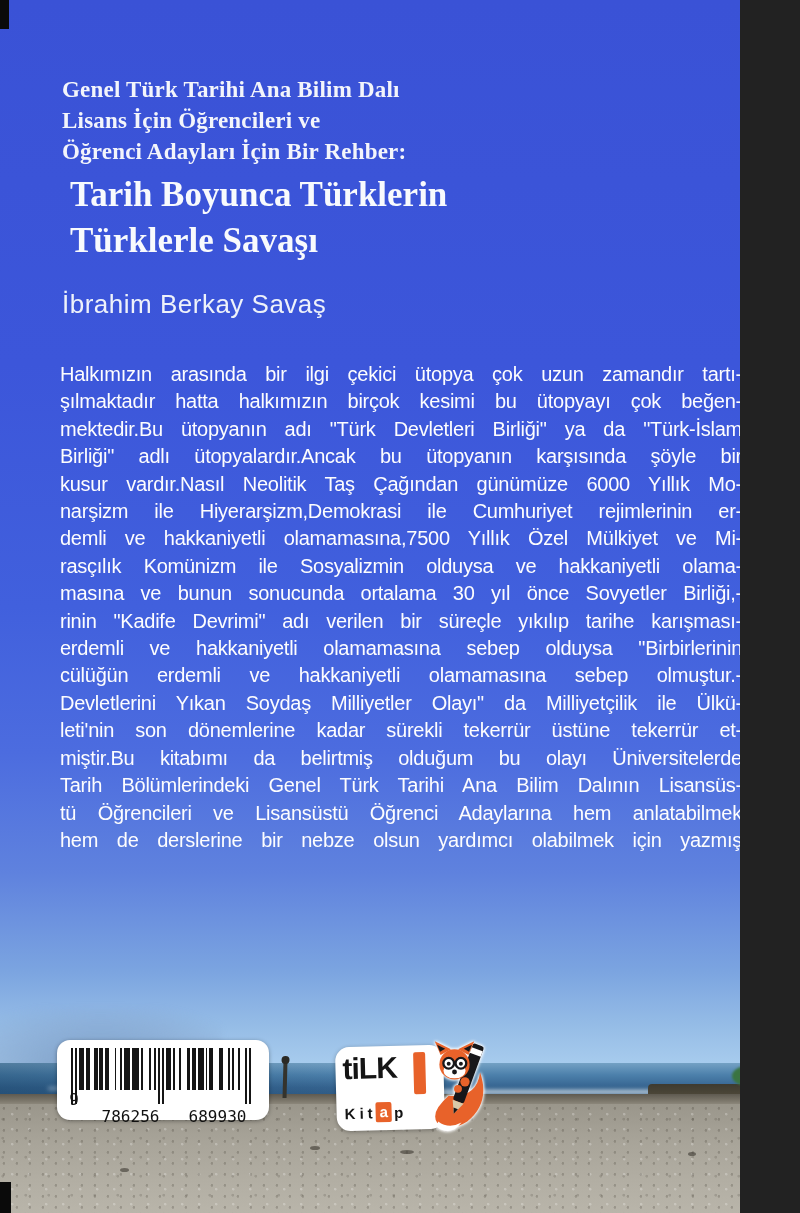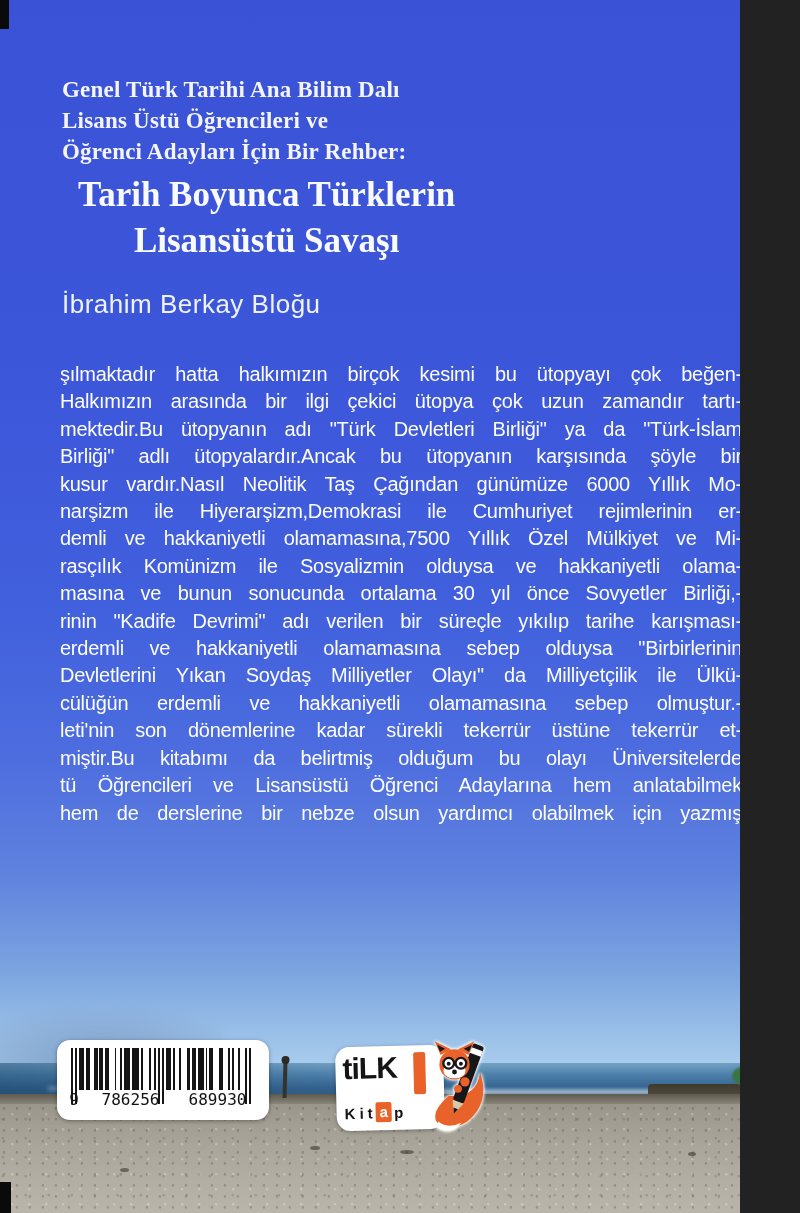--- a/index.html
+++ b/index.html
@@ -34,38 +34,38 @@
   .debris{position:absolute; background:rgba(50,46,38,.55); border-radius:50%; filter:blur(.6px);}
   .pole{position:absolute; left:283px; top:1062px; width:4px; height:36px; background:#34332d; transform:rotate(1.5deg);}
   .pole:before{content:""; position:absolute; left:-2px; top:-6px; width:8px; height:8px; border-radius:50%; background:#2b2a25;}
   .tree{position:absolute; border-radius:50%; filter:blur(1px);}
   
   .spine-top{position:absolute; left:0; top:0; width:9px; height:29px; background:#0a0a0a;}
   .spine-bottom{position:absolute; left:0; top:1182px; width:11px; height:31px; background:#0a0a0a;}
   
   .header{position:absolute; left:62px; top:74px; color:#f3f5fb;
     font-family:"Liberation Serif", serif; font-weight:bold; font-size:23px; line-height:31px; letter-spacing:.2px;}
-  .title{position:absolute; left:78px; top:172px; color:#f8fafd;
-    font-family:"Liberation Serif", serif; font-weight:bold; font-size:35px; line-height:46px;text-align:center;}
+  .title{position:absolute; left:70px; top:172px; color:#f8fafd;
+    font-family:"Liberation Serif", serif; font-weight:bold; font-size:35px; line-height:46px;}
   .author{position:absolute; left:62px; top:289px; color:#eef2fa; font-size:26px; letter-spacing:.5px;}
   .body-text{position:absolute; left:60px; top:361px; width:682px; color:#fdfdfe;
     font-size:20px; line-height:27.4px; letter-spacing:-0.25px;}
   .body-line{text-align:justify; text-align-last:justify;}
   .body-line.last{text-align-last:left;}
   
   .barcode-sticker{position:absolute; left:57px; top:1040px; width:212px; height:80px;
     background:#fff; border-radius:13px; box-shadow:0 1px 4px rgba(0,0,0,.35);}
   .bars{position:absolute; left:14px; top:8px; height:58px; font-size:0; white-space:nowrap;}
   .bars span{display:inline-block; vertical-align:top;}
   .bars .b{background:#151515; height:42px;}
   .bars .b.tall{height:56px;}
   .isbn-row{position:absolute; left:4px; right:8px; top:50px; display:flex; align-items:flex-start;
     font-family:"DejaVu Sans Mono", monospace; font-size:16px; color:#111;}
   .isbn-row .g1{width:26px; text-align:center;}
-  .isbn-row .g2,.isbn-row .g3{flex:1; text-align:center;}
+  .isbn-row .g2,.isbn-row .g3{flex:1; text-align:center;margin-top:17px;}
   
   .logo{position:absolute; left:336px; top:1046px; width:196px; height:92px;}
   .logo-card{position:absolute; left:0; top:0; width:108px; height:84px; background:#fff;
     border-radius:14px; box-shadow:0 1px 4px rgba(0,0,0,.3); transform:rotate(-1.5deg);}
   .logo-top-text{position:absolute; left:7px; top:5px; color:#141414; font-weight:bold;
     font-size:30px; letter-spacing:-1px; font-family:"Liberation Sans", sans-serif;}
   .orange-bar{position:absolute; left:78px; top:7px; width:12px; height:42px; background:#e8622a; border-radius:2px;}
   .logo-bottom-row{position:absolute; left:8px; top:56px; display:flex; align-items:center;
     color:#141414; font-weight:bold; font-size:15px; letter-spacing:4px;}
   .a-box{display:inline-block; background:#e8622a; color:#fff; letter-spacing:0;
@@ -94,45 +94,46 @@
   <div class="pole"></div>
   <div class="tree" style="left:752px; top:1052px; width:52px; height:32px; background:#2f6136;"></div>
   <div class="tree" style="left:732px; top:1066px; width:30px; height:20px; background:#3a7441;"></div>
   <div class="tree" style="left:774px; top:1040px; width:32px; height:26px; background:#2c5c34;"></div>
 
   <div class="spine-top"></div>
   <div class="spine-bottom"></div>
 
   <div class="header">
     <div>Genel Türk Tarihi Ana Bilim Dalı</div>
-    <div>Lisans Üstü Öğrencileri ve</div>
+    <div>Lisans İçin Öğrencileri ve</div>
     <div>Öğrenci Adayları İçin Bir Rehber:</div>
   </div>
   <div class="title">
     <div>Tarih Boyunca Türklerin</div>
-    <div>Lisansüstü Savaşı</div>
+    <div>Türklerle Savaşı</div>
   </div>
-  <div class="author">İbrahim Berkay Bloğu</div>
+  <div class="author">İbrahim Berkay Savaş</div>
 
   <div class="body-text" id="body-text">
+      <div class="body-line">Halkımızın arasında bir ilgi çekici ütopya çok uzun zamandır tartı-</div>
       <div class="body-line">şılmaktadır hatta halkımızın birçok kesimi bu ütopyayı çok beğen-</div>
-      <div class="body-line">Halkımızın arasında bir ilgi çekici ütopya çok uzun zamandır tartı-</div>
       <div class="body-line">mektedir.Bu ütopyanın adı "Türk Devletleri Birliği" ya da "Türk-İslam</div>
       <div class="body-line">Birliği" adlı ütopyalardır.Ancak bu ütopyanın karşısında şöyle bir</div>
       <div class="body-line">kusur vardır.Nasıl Neolitik Taş Çağından günümüze 6000 Yıllık Mo-</div>
       <div class="body-line">narşizm ile Hiyerarşizm,Demokrasi ile Cumhuriyet rejimlerinin er-</div>
       <div class="body-line">demli ve hakkaniyetli olamamasına,7500 Yıllık Özel Mülkiyet ve Mi-</div>
       <div class="body-line">rasçılık Komünizm ile Sosyalizmin olduysa ve hakkaniyetli olama-</div>
       <div class="body-line">masına ve bunun sonucunda ortalama 30 yıl önce Sovyetler Birliği,-</div>
       <div class="body-line">rinin "Kadife Devrimi" adı verilen bir süreçle yıkılıp tarihe karışması-</div>
       <div class="body-line">erdemli ve hakkaniyetli olamamasına sebep olduysa "Birbirlerinin</div>
+      <div class="body-line">cülüğün erdemli ve hakkaniyetli olamamasına sebep olmuştur.-</div>
       <div class="body-line">Devletlerini Yıkan Soydaş Milliyetler Olayı" da Milliyetçilik ile Ülkü-</div>
-      <div class="body-line">cülüğün erdemli ve hakkaniyetli olamamasına sebep olmuştur.-</div>
       <div class="body-line">leti'nin son dönemlerine kadar sürekli tekerrür üstüne tekerrür et-</div>
       <div class="body-line">miştir.Bu kitabımı da belirtmiş olduğum bu olayı Üniversitelerde</div>
+      <div class="body-line">Tarih Bölümlerindeki Genel Türk Tarihi Ana Bilim Dalının Lisansüs-</div>
       <div class="body-line">tü Öğrencileri ve Lisansüstü Öğrenci Adaylarına hem anlatabilmek</div>
       <div class="body-line">hem de derslerine bir nebze olsun yardımcı olabilmek için yazmış</div>
     </div>
 
   <div class="barcode-sticker">
     <div class="bars" id="bars"><span class="b tall" style="width: 1.9px;"></span><span style="width: 1.9px;"></span><span class="b tall" style="width: 1.9px;"></span><span style="width: 1.9px;"></span><span class="b" style="width: 5.7px;"></span><span style="width: 1.9px;"></span><span class="b" style="width: 3.8px;"></span><span style="width: 3.8px;"></span><span class="b" style="width: 3.8px;"></span><span style="width: 1.9px;"></span><span class="b" style="width: 3.8px;"></span><span style="width: 1.9px;"></span><span class="b" style="width: 3.8px;"></span><span style="width: 5.7px;"></span><span class="b" style="width: 1.9px;"></span><span style="width: 3.8px;"></span><span class="b" style="width: 1.9px;"></span><span style="width: 1.9px;"></span><span class="b" style="width: 5.7px;"></span><span style="width: 1.9px;"></span><span class="b" style="width: 7.6px;"></span><span style="width: 1.9px;"></span><span class="b" style="width: 1.9px;"></span><span style="width: 5.7px;"></span><span class="b" style="width: 1.9px;"></span><span style="width: 3.8px;"></span><span class="b" style="width: 1.9px;"></span><span style="width: 1.9px;"></span><span class="b tall" style="width: 1.9px;"></span><span style="width: 1.9px;"></span><span class="b tall" style="width: 1.9px;"></span><span style="width: 1.9px;"></span><span class="b" style="width: 5.7px;"></span><span style="width: 1.9px;"></span><span class="b" style="width: 1.9px;"></span><span style="width: 3.8px;"></span><span class="b" style="width: 1.9px;"></span><span style="width: 5.7px;"></span><span class="b" style="width: 3.8px;"></span><span style="width: 1.9px;"></span><span class="b" style="width: 3.8px;"></span><span style="width: 1.9px;"></span><span class="b" style="width: 5.7px;"></span><span style="width: 1.9px;"></span><span class="b" style="width: 1.9px;"></span><span style="width: 1.9px;"></span><span class="b" style="width: 3.8px;"></span><span style="width: 5.7px;"></span><span class="b" style="width: 3.8px;"></span><span style="width: 5.7px;"></span><span class="b" style="width: 1.9px;"></span><span style="width: 1.9px;"></span><span class="b" style="width: 1.9px;"></span><span style="width: 3.8px;"></span><span class="b" style="width: 1.9px;"></span><span style="width: 5.7px;"></span><span class="b tall" style="width: 1.9px;"></span><span style="width: 1.9px;"></span><span class="b tall" style="width: 1.9px;"></span></div>
     <div class="isbn-row">
       <span class="g1">9</span>
       <span class="g2">786256</span>
       <span class="g3">689930</span>

